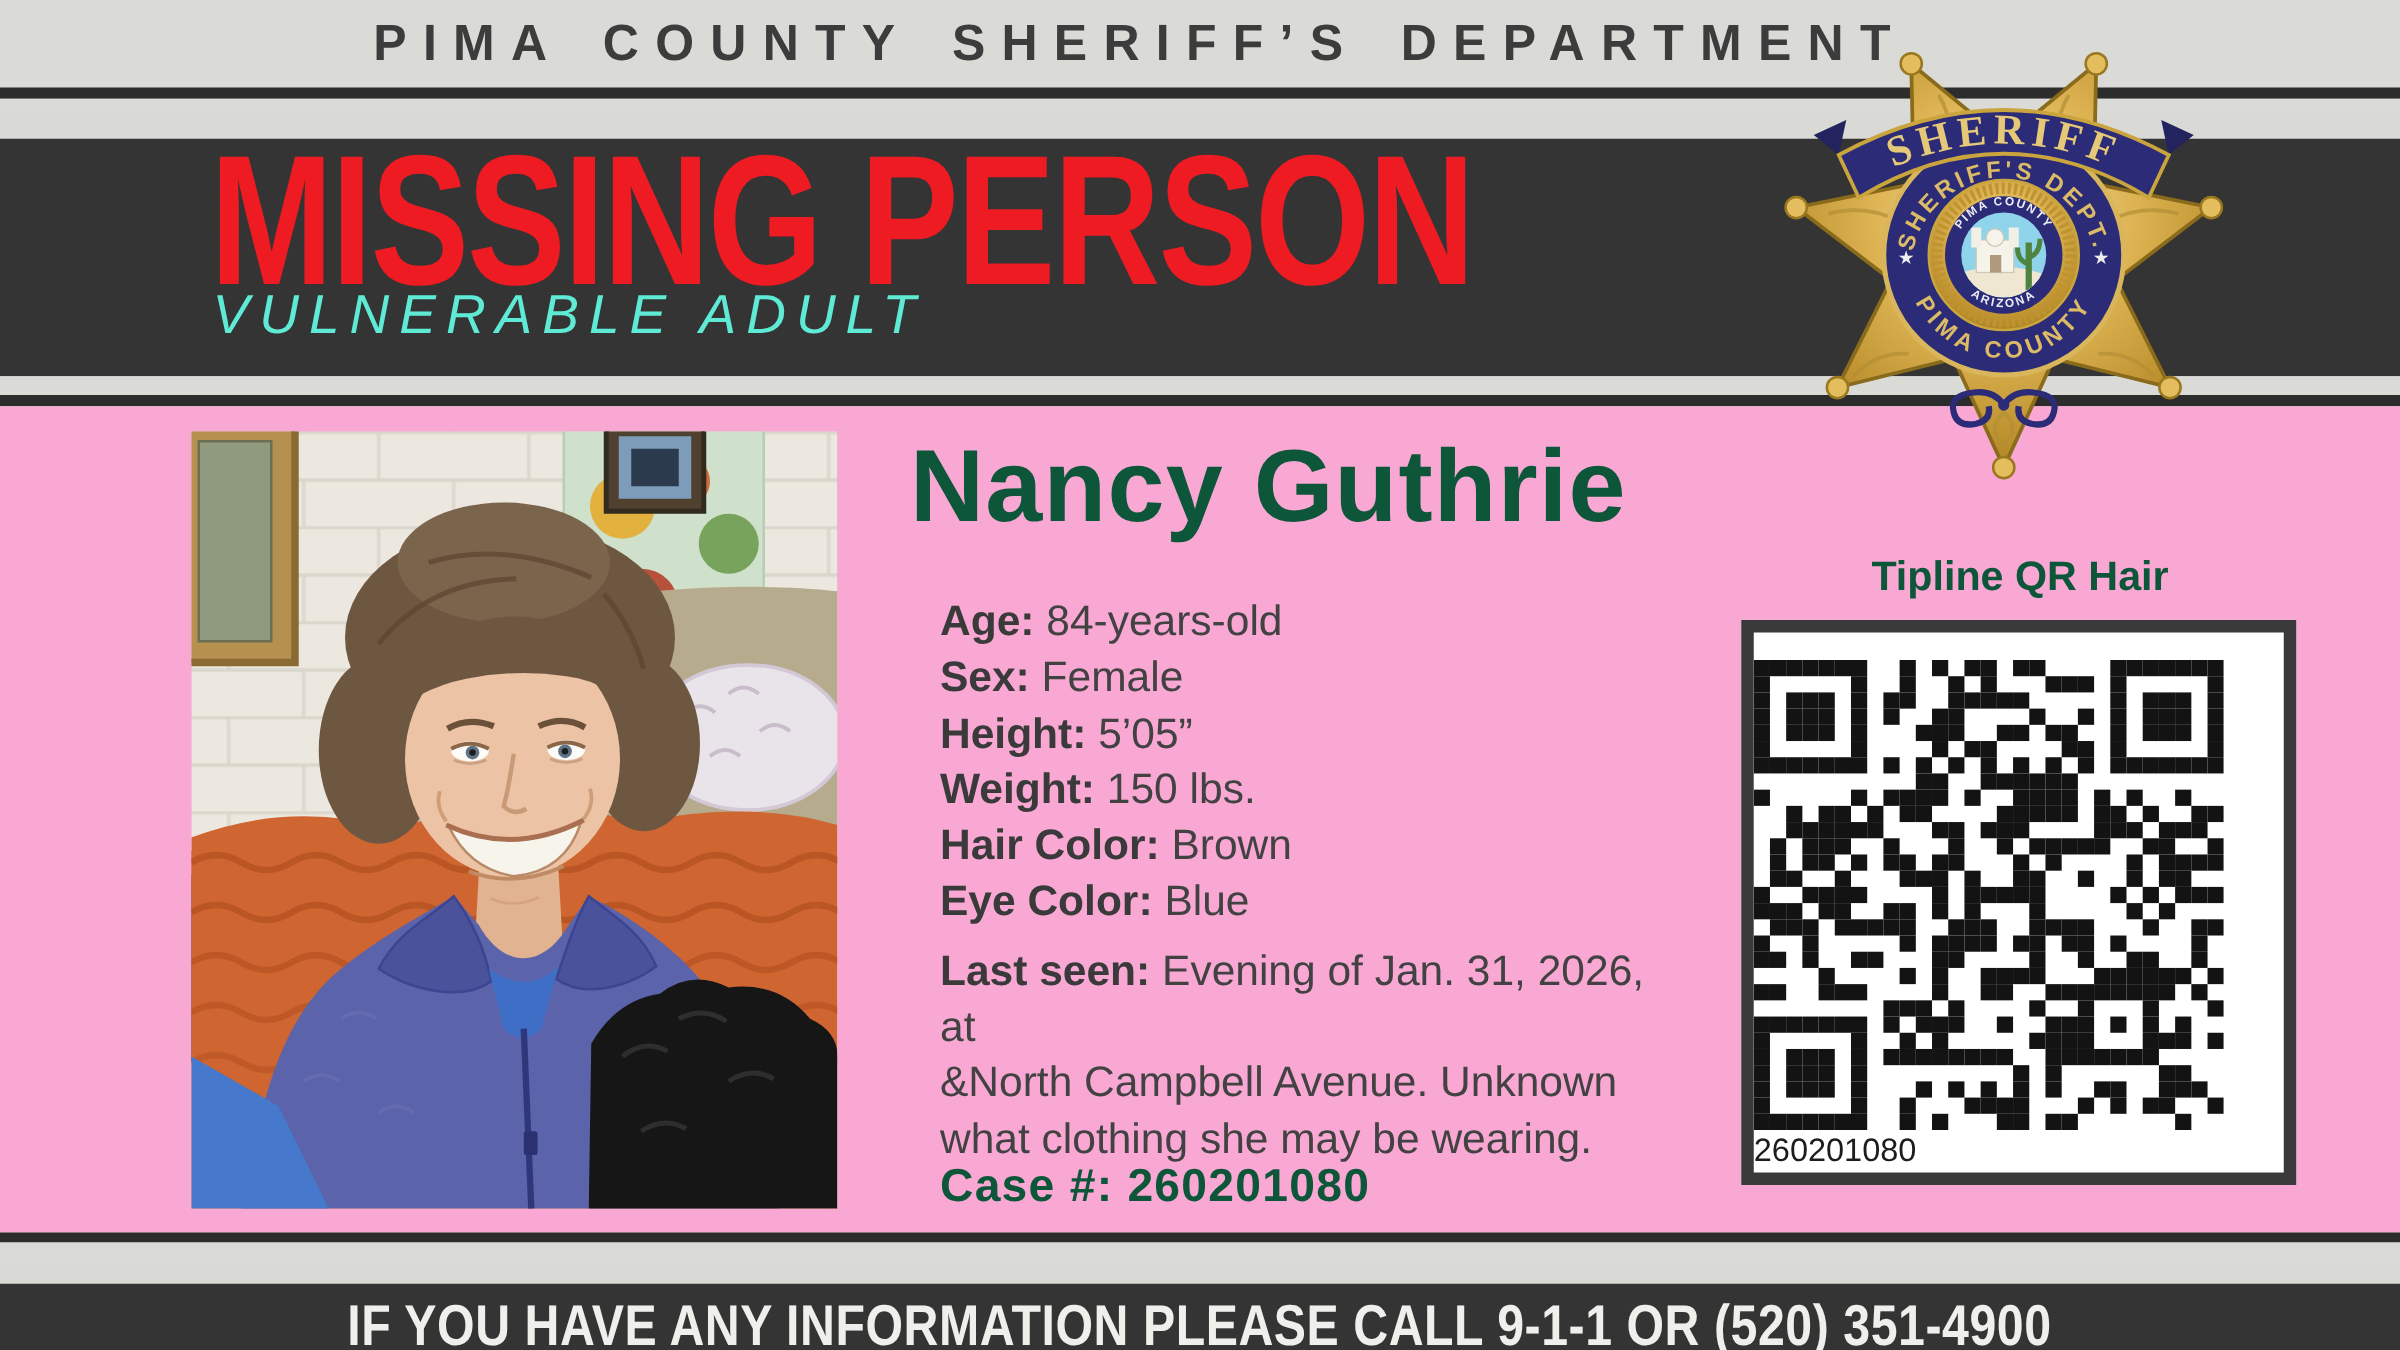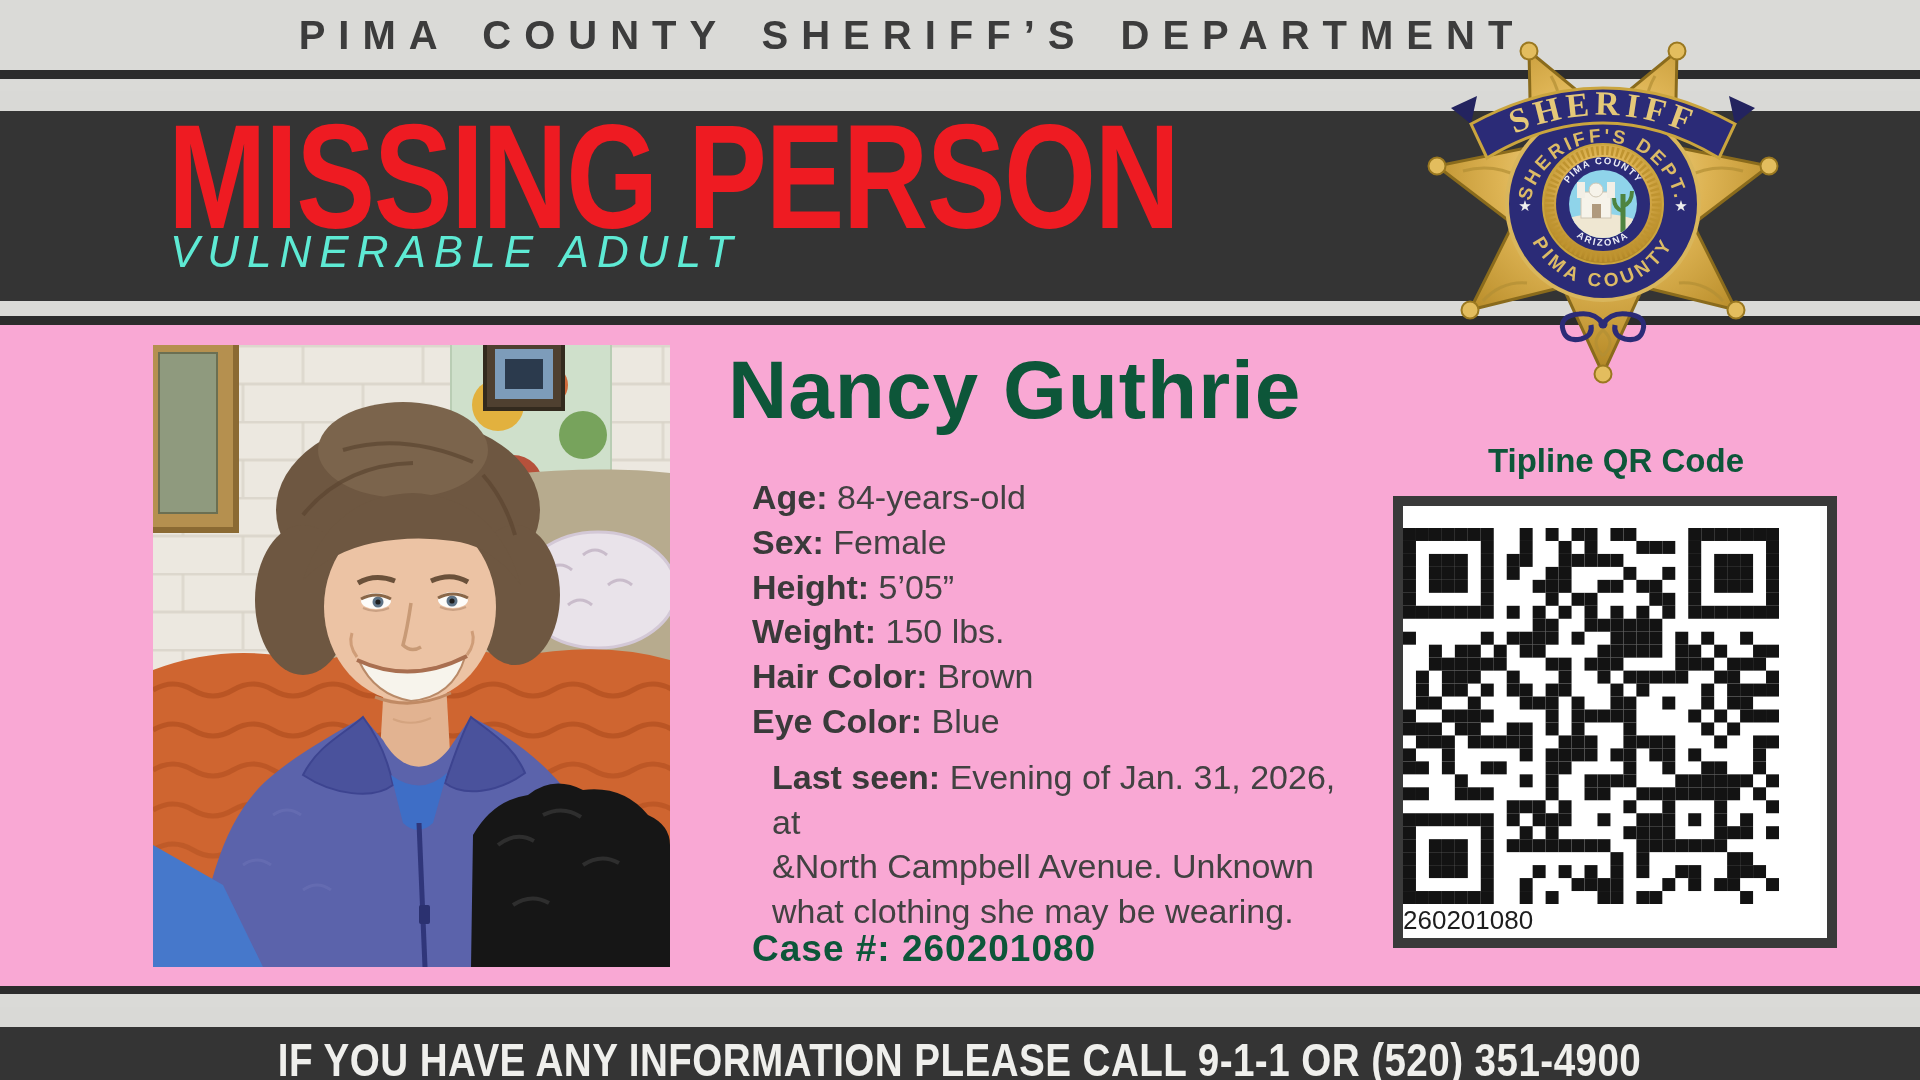--- a/index.html
+++ b/index.html
@@ -21,21 +21,21 @@
            white-space:nowrap;line-height:1.15;}
   .vuln{position:absolute;left:170px;top:116px;color:#5eead4;font-weight:normal;font-style:italic;
         font-size:44px;letter-spacing:8px;white-space:nowrap;}
   
   .main{height:661px;background:#f9a8d4;}
   .photo{position:absolute;left:153px;top:20px;width:517px;height:622px;overflow:hidden;}
   .name{position:absolute;left:728px;top:18px;font-size:82px;font-weight:bold;color:#0d5639;
         white-space:nowrap;letter-spacing:1px;}
   .details{position:absolute;left:752px;top:150px;font-size:34px;color:#424242;line-height:44.8px;}
   .details .lb{font-weight:bold;color:#3a3a3a;}
-  .lastseen{position:absolute;left:752px;top:430px;width:575px;font-size:34px;color:#424242;line-height:44.5px;margin-left:20px;}
+  .lastseen{position:absolute;left:752px;top:430px;width:575px;font-size:34px;color:#424242;line-height:44.5px;}
   .lastseen .lb{font-weight:bold;color:#3a3a3a;}
   .case{position:absolute;left:752px;top:603px;font-size:37px;font-weight:bold;color:#0d5639;letter-spacing:1px;}
   .qrtitle{position:absolute;left:1395px;top:117px;width:442px;text-align:center;
            font-size:33px;font-weight:bold;color:#0d5639;}
   .qrbox{position:absolute;left:1393px;top:171px;width:444px;height:452px;background:#ffffff;
          border:10px solid #3a3a3a;box-sizing:border-box;display:flex;flex-direction:column;align-items:flex-start;}
   .qrbox svg{margin-top:22px;}
   .qrcap{font-size:26px;color:#1d1d1d;margin-top:1px;}
   
   .footer{height:65px;display:flex;align-items:center;justify-content:center;}
@@ -171,21 +171,21 @@
     </div>
 
     <div class="lastseen">
       <div><span class="lb">Last seen:</span> <span>Evening of Jan. 31, 2026, at</span></div>
       <div>&amp;North Campbell Avenue. Unknown</div>
       <div>what clothing she may be wearing.</div>
     </div>
 
     <div class="case">Case #: 260201080</div>
 
-    <div class="qrtitle">Tipline QR Code</div>
+    <div class="qrtitle">Tipline QR Hair</div>
     <div class="qrbox">
       <svg id="qr" width="376" height="376" viewBox="0 0 377 377">
         <rect width="377" height="377" fill="#ffffff"></rect>
       <rect x="0" y="0" width="13" height="13" fill="#131313"></rect>
           <rect x="13" y="0" width="13" height="13" fill="#131313"></rect>
           <rect x="26" y="0" width="13" height="13" fill="#131313"></rect>
           <rect x="39" y="0" width="13" height="13" fill="#131313"></rect>
           <rect x="52" y="0" width="13" height="13" fill="#131313"></rect>
           <rect x="65" y="0" width="13" height="13" fill="#131313"></rect>
           <rect x="78" y="0" width="13" height="13" fill="#131313"></rect>

